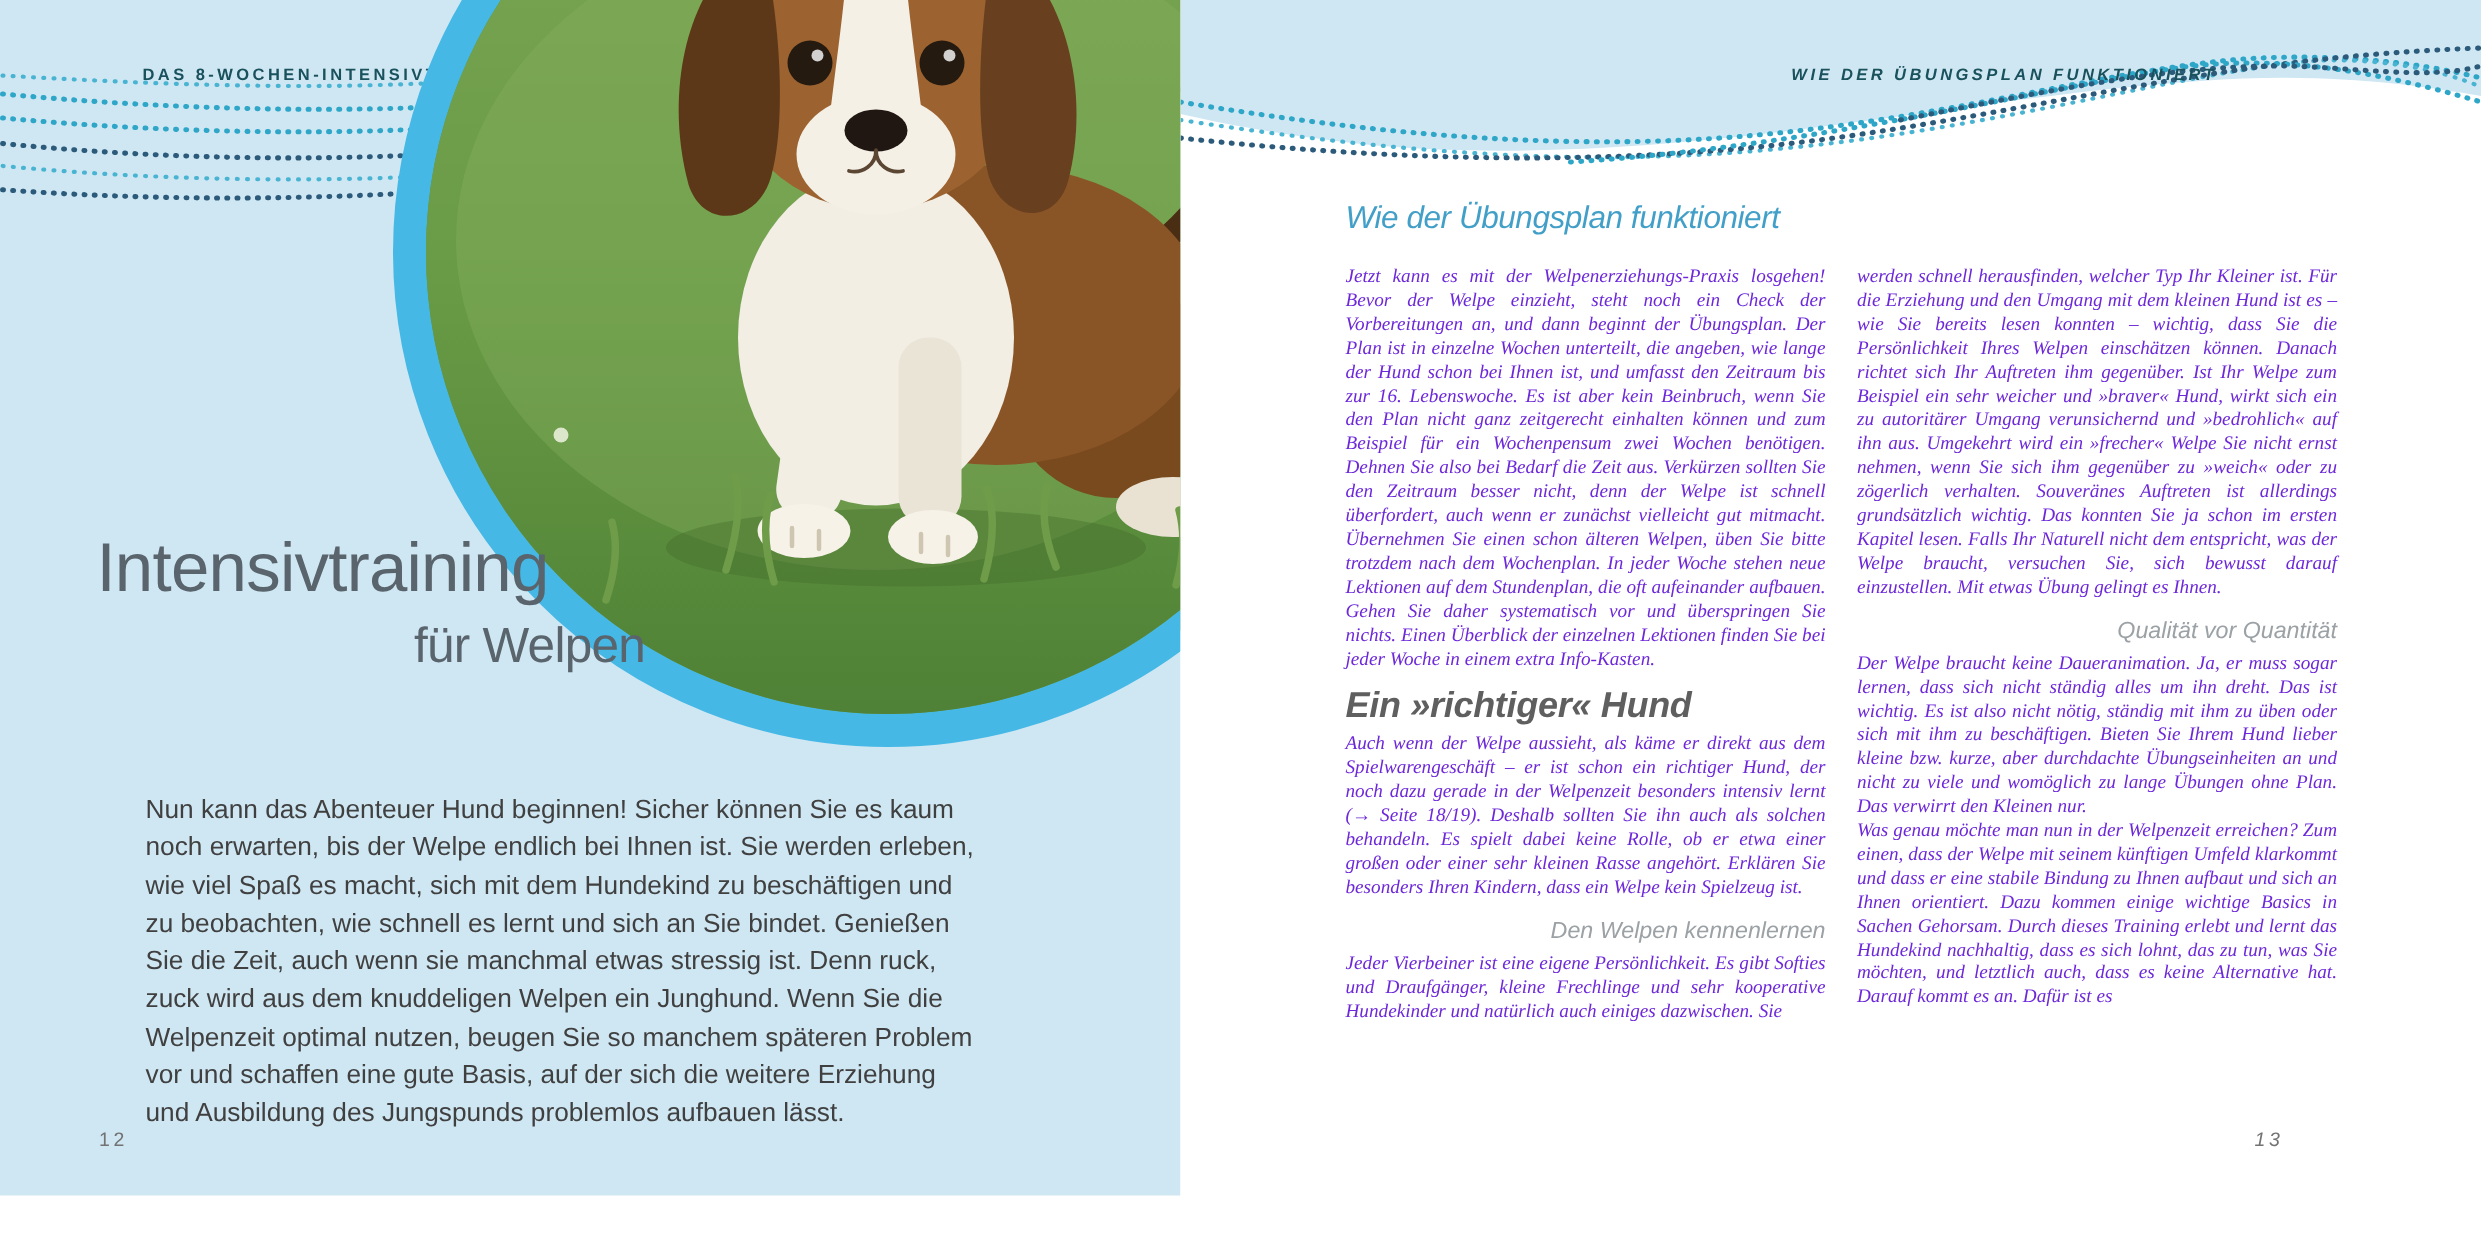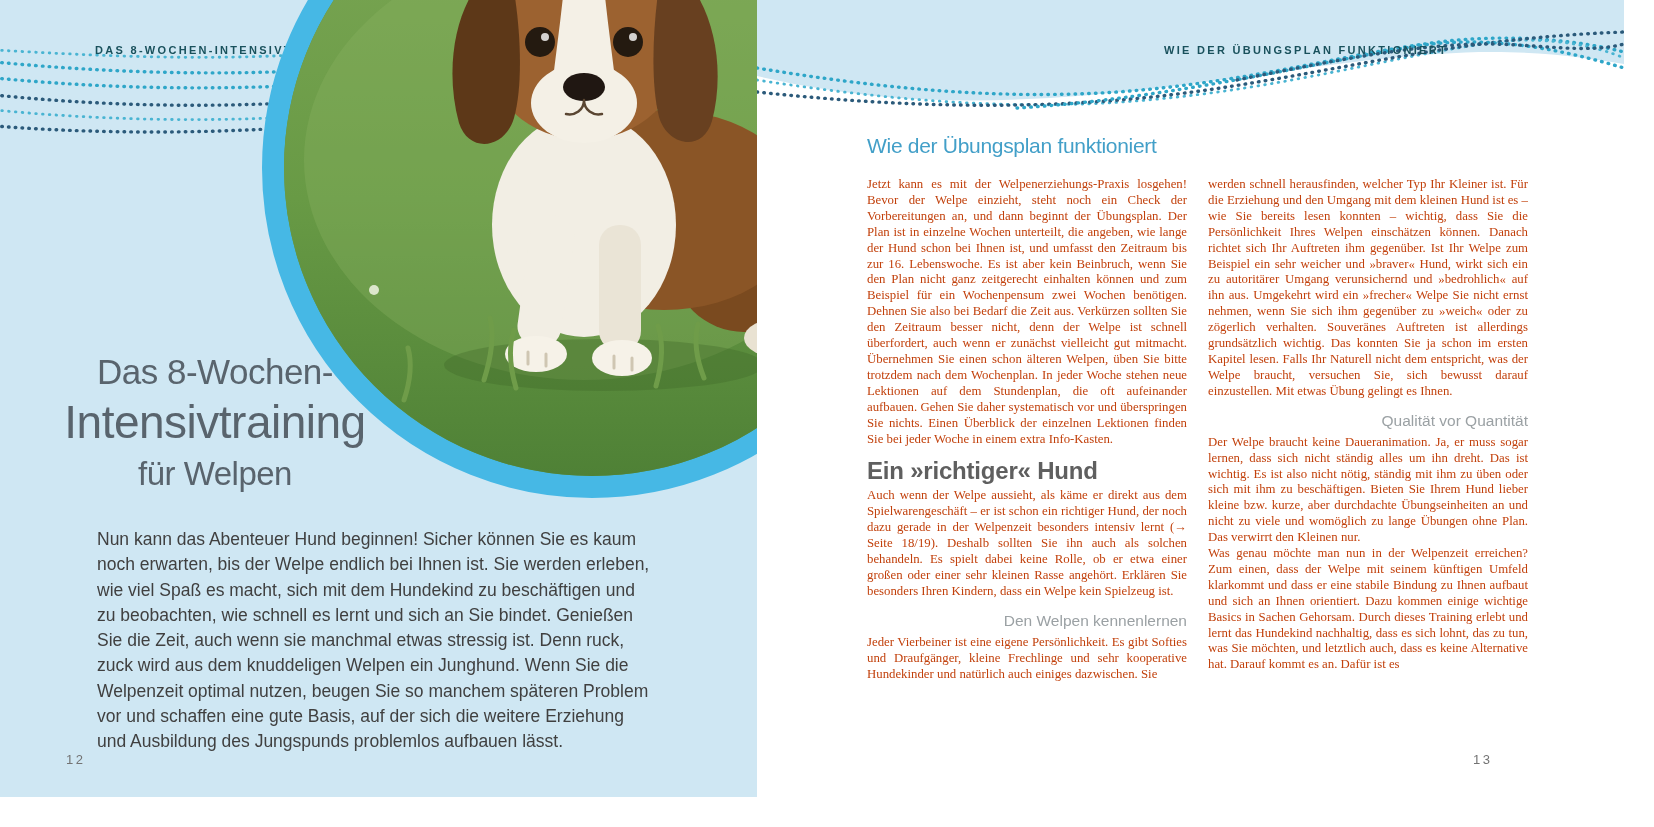--- a/index.html
+++ b/index.html
@@ -14,38 +14,38 @@
   .dot-navy{stroke:#2b5a7a;stroke-width:3.4;}
   .running-head{position:absolute;font-size:11px;font-weight:700;letter-spacing:2.3px;color:#19515c;}
   .rh-left{left:95px;top:44px;}
   .rh-right{top:44px;right:176px;}
   .photo-wrap{position:absolute;left:262px;top:-162px;width:660px;height:660px;border-radius:50%;
               border:22px solid #46b8e5;box-sizing:border-box;overflow:hidden;background:#639343;}
   .photo-wrap svg{display:block;}
   .chapter-title{position:absolute;left:0;top:350px;width:430px;text-align:center;color:#59646d;letter-spacing:-0.5px;}
   .chapter-title .t1{font-size:35px;line-height:44px;}
   .chapter-title .t2{font-size:46px;line-height:56px;}
-  .chapter-title .t3{font-size:33px;line-height:48px;}
+  .chapter-title .t3{font-size:33px;line-height:48px;text-align:right;}
   .intro{position:absolute;left:97px;top:527px;width:556px;margin:0;
          font-size:17.5px;line-height:25.3px;color:#404040;}
   .folio{position:absolute;font-size:13px;letter-spacing:2.5px;color:#737373;}
   .folio-left{left:66px;top:752px;}
   .folio-right{left:716px;top:752px;}
   
-  .page-right{position:absolute;left:757px;top:0;width:867px;height:827px;background:#ffffff;overflow:hidden;}
+  .page-right{position:absolute;left:787px;top:0;width:867px;height:827px;background:#ffffff;overflow:hidden;font-style:italic;}
   .band{position:absolute;left:0;top:0;}
   .col{position:absolute;top:133px;width:320px;}
   .col1{left:110px;}
   .col2{left:451px;padding-top:44px;}
   .col h1{margin:0 0 18px 0;font-size:21px;line-height:26px;font-weight:400;color:#429fc8;
           letter-spacing:-0.3px;white-space:nowrap;}
   .col h2{margin:13px 0 6px 0;font-size:24px;line-height:22px;font-weight:700;color:#5f5f5f;letter-spacing:-0.2px;}
   .col h3{margin:11px 0 5px 0;font-size:15.5px;line-height:19px;font-weight:400;color:#9ba1a4;text-align:right;}
   .col p{margin:0;font-family:"Liberation Serif",serif;font-size:12.8px;line-height:15.9px;
-         text-align:justify;color:#c2410c;}
+         text-align:justify;color:#6d28d9;}
   .col h2:first-child{margin-top:0;}
 </style>
 </head>
 <body>
 
 <div class="spread">
 
   <div class="page-left">
 
     <svg class="waves" width="787" height="140" viewBox="0 0 787 140">
@@ -112,21 +112,20 @@
             <path d="M232,528 q-10,-34 -2,-58"></path>
           <path d="M372,526 q10,-36 2,-60"></path>
             <path d="M420,518 q-12,-30 -6,-54"></path>
           <path d="M120,540 q10,-30 4,-52"></path>
             <path d="M500,530 q8,-28 2,-50"></path>
         </g>
       </svg>
     </div>
 
     <div class="chapter-title">
-      <div class="t1">Das 8-Wochen-</div>
       <div class="t2">Intensivtraining</div>
       <div class="t3">für Welpen</div>
     </div>
 
     <p class="intro">Nun kann das Abenteuer Hund beginnen! Sicher können Sie es kaum noch erwarten, bis der Welpe endlich bei Ihnen ist. Sie werden erleben, wie viel Spaß es macht, sich mit dem Hundekind zu beschäftigen und zu beobachten, wie schnell es lernt und sich an Sie bindet. Genießen Sie die Zeit, auch wenn sie manchmal etwas stressig ist. Denn ruck, zuck wird aus dem knuddeligen Welpen ein Junghund. Wenn Sie die Welpenzeit optimal nutzen, beugen Sie so manchem späteren Problem vor und schaffen eine gute Basis, auf der sich die weitere Erziehung und Ausbildung des Jungspunds problemlos aufbauen lässt.</p>
 
     <div class="folio folio-left">12</div>
   </div>
 
   <div class="page-right">

